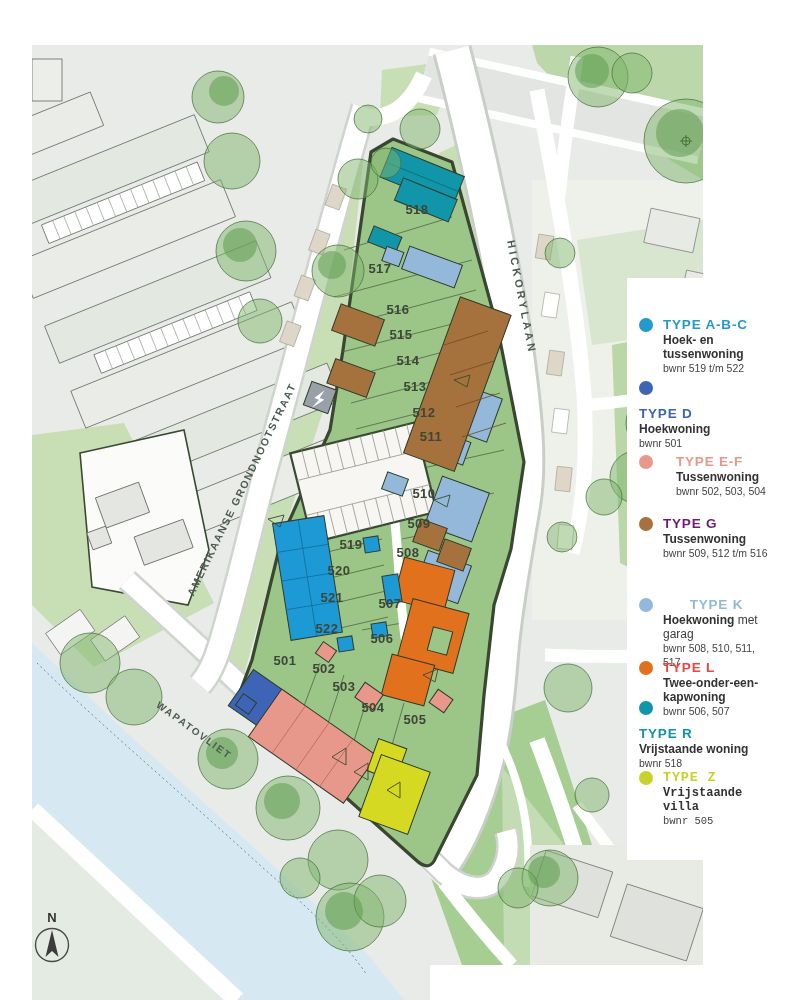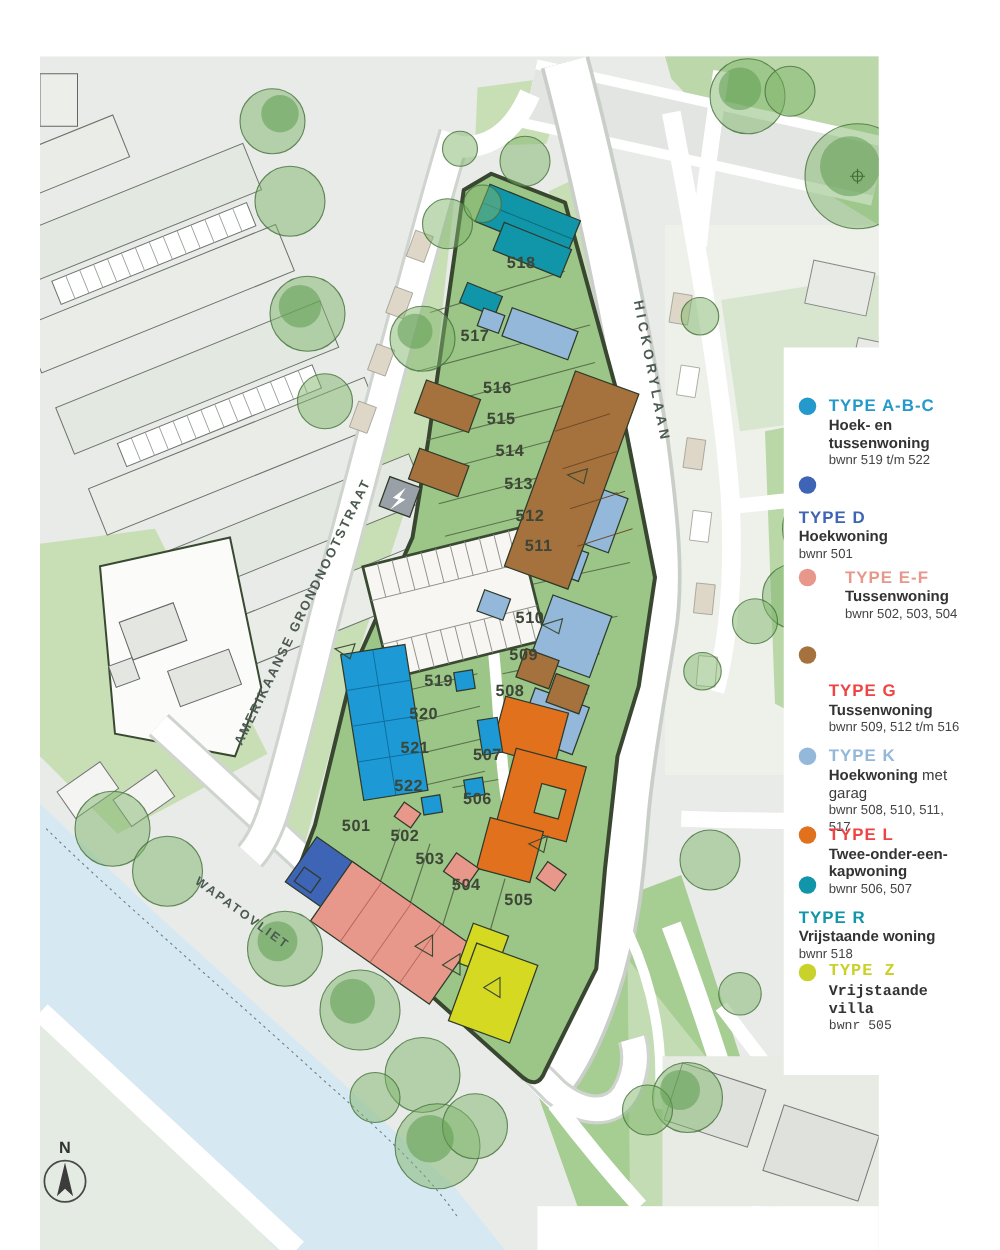--- a/index.html
+++ b/index.html
@@ -357,29 +357,29 @@
         <span class="leg-dot" style="background: rgb(232, 152, 138);"></span>
         <div>
           <div class="leg-title" style="color: rgb(232, 152, 138);">TYPE E-F</div>
           <div class="leg-sub"><span>Tussenwoning</span></div>
           <div class="leg-bwnr">bwnr 502, 503, 504</div>
         </div>
       </div>
       <div class="leg-item" style="top: 237px;">
         <span class="leg-dot" style="background: rgb(165, 113, 60);"></span>
         <div>
-          <div class="leg-title" style="color: #ef4444; margin-top: 29px;">TYPE G</div>
+          <div class="leg-title" style="color: #701a75;">TYPE G</div>
           <div class="leg-sub"><span>Tussenwoning</span></div>
           <div class="leg-bwnr">bwnr 509, 512 t/m 516</div>
         </div>
       </div>
       <div class="leg-item" style="top: 318px;">
         <span class="leg-dot" style="background: rgb(147, 184, 218);"></span>
         <div>
-          <div class="leg-title" style="color: rgb(147, 184, 218);">TYPE K</div>
+          <div class="leg-title" style="color: rgb(147, 184, 218); text-align: center;">TYPE K</div>
           <div class="leg-sub"><span>Hoekwoning</span><span class="light"> met garag</span></div>
           <div class="leg-bwnr">bwnr 508, 510, 511, 517</div>
         </div>
       </div>
       <div class="leg-item" style="top: 381px;">
         <span class="leg-dot" style="background: rgb(226, 113, 29);"></span>
         <div>
           <div class="leg-title" style="color: #ef4444;">TYPE L</div>
           <div class="leg-sub"><span>Twee-onder-een-kapwoning</span></div>
           <div class="leg-bwnr">bwnr 506, 507</div>

